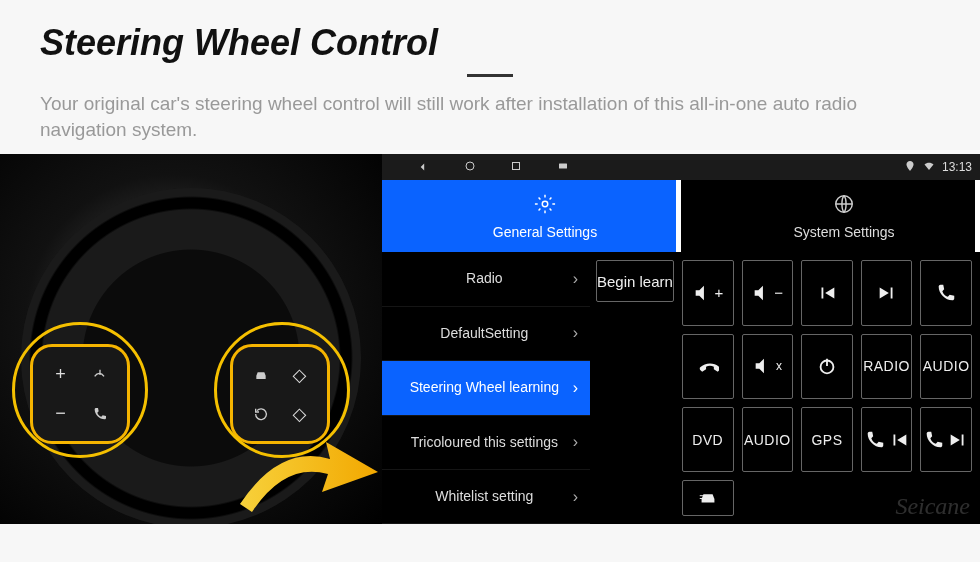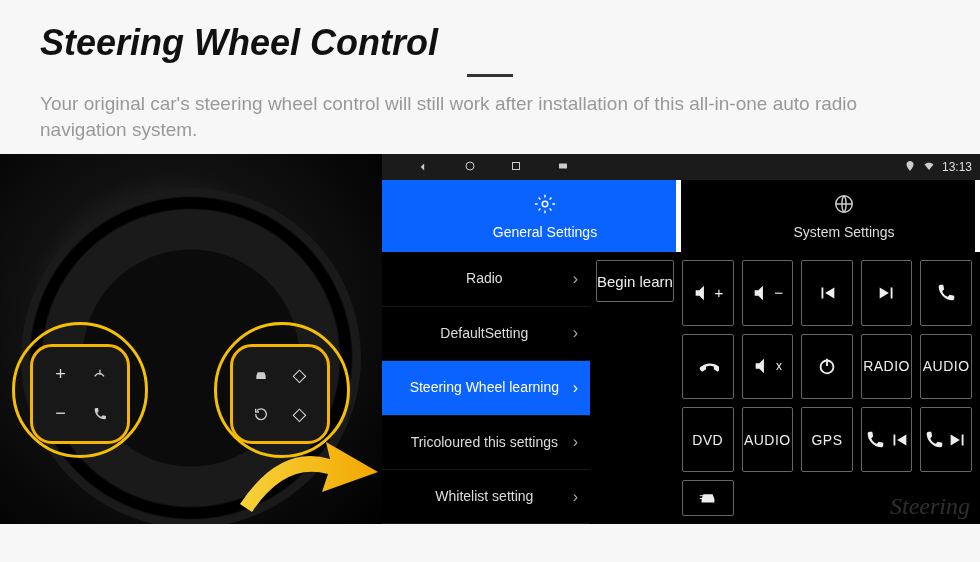--- a/index.html
+++ b/index.html
@@ -423,15 +423,15 @@
             </div>
             <div class="cell" style="visibility:hidden"></div>
             <div class="cell" style="visibility:hidden"></div>
             <div class="cell" style="visibility:hidden"></div>
             <div class="cell" style="visibility:hidden"></div>
           </div>
         </div>
       </div>
     </div>
 
-    <div class="watermark">Steering</div>
+    <div class="watermark">Seicane</div>
   </div>
 </div>
 
 </body></html>

